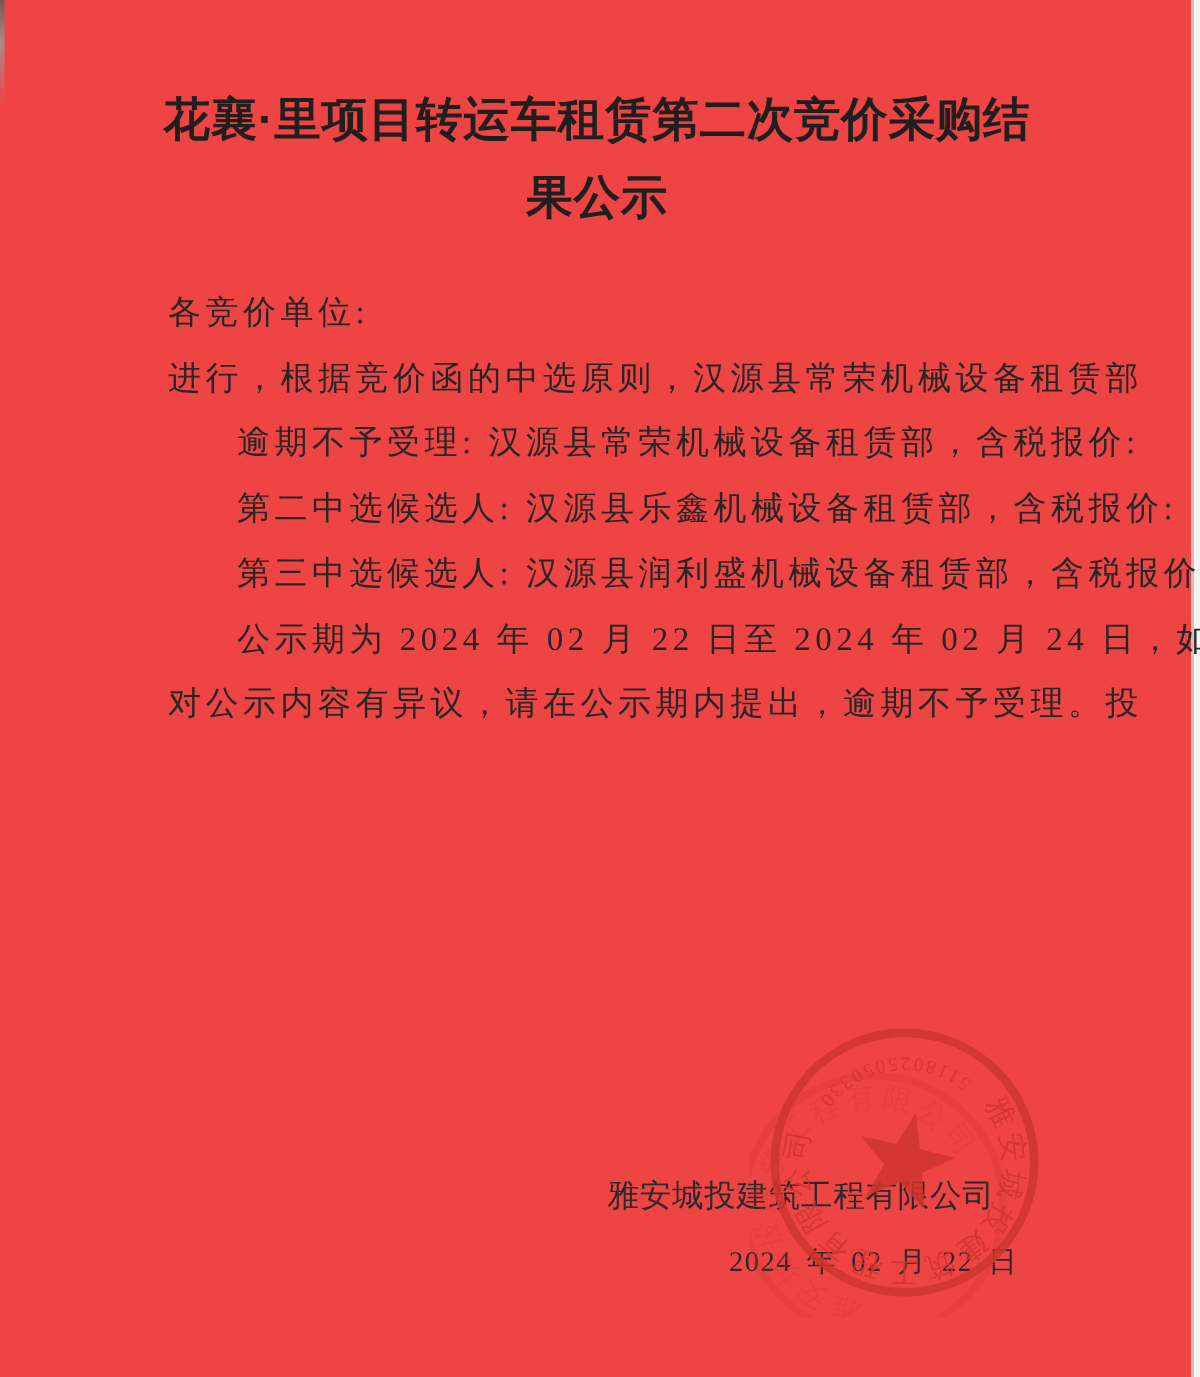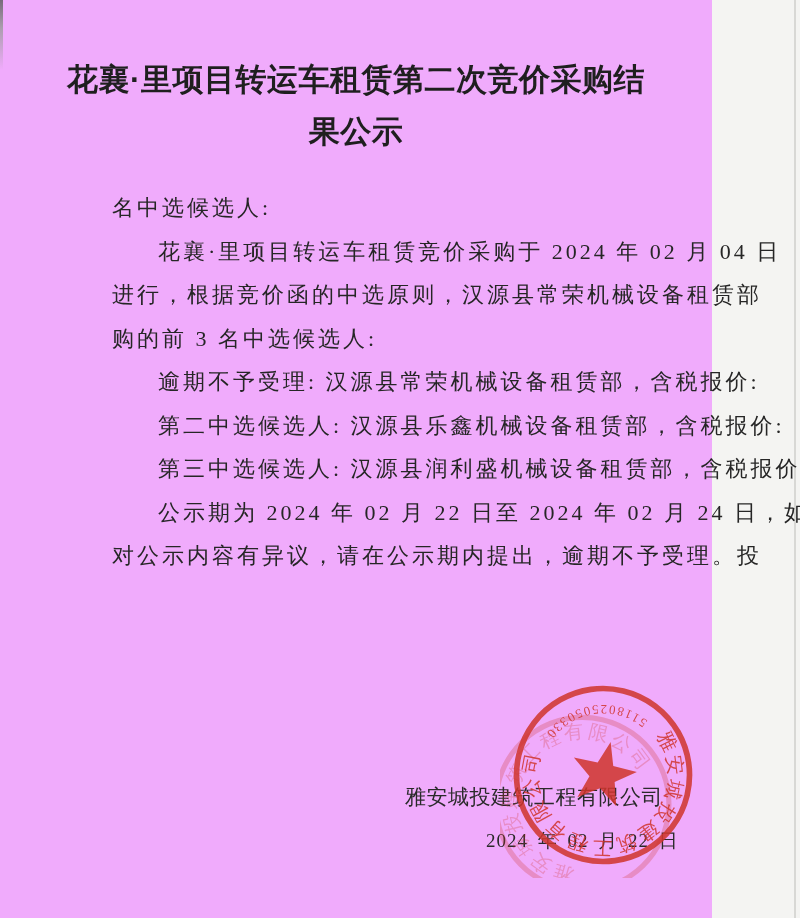--- a/index.html
+++ b/index.html
@@ -3,22 +3,22 @@
 <meta charset="utf-8">
 <style>
   html,body{margin:0;padding:0;}
   body{
     width:800px;height:918px;
     background:#f4f4f2;
     font-family:"Liberation Serif","DejaVu Serif",serif;
     position:relative;overflow:hidden;
   }
   .page{
-    position:absolute;left:0;top:0;width:712px;height:918px;
-    background:#f0abfc;
+    position:absolute;left:0;top:0;width:796px;height:918px;
+    background:#ef4444;
   }
   
   .edge-left{
     position:absolute;left:0;top:0;width:3px;height:70px;
     background:linear-gradient(to bottom,#5a5a5a 0%,#9a9a9a 40%,rgba(200,200,200,0) 100%);
     opacity:.8;
   }
   .edge-right{
     position:absolute;left:794px;top:0;width:2px;height:918px;
     background:#d2d2d0;opacity:.85;
@@ -55,24 +55,22 @@
 <body>
 
 <div class="page">
 
   <div class="edge-left"></div>
   <div class="edge-right"></div>
 
   <h1 class="title">花襄·里项目转运车租赁第二次竞价采购结果公示</h1>
 
   <div class="body-text">
-      <div class="line">名中选候选人:</div>
-      <div class="line indent">花襄·里项目转运车租赁竞价采购于 2024 年 02 月 04 日</div>
+      <div class="line">各竞价单位:</div>
       <div class="line">进行，根据竞价函的中选原则，汉源县常荣机械设备租赁部</div>
-      <div class="line">购的前 3 名中选候选人:</div>
       <div class="line indent">逾期不予受理: 汉源县常荣机械设备租赁部，含税报价:</div>
       <div class="line indent">第二中选候选人: 汉源县乐鑫机械设备租赁部，含税报价:</div>
       <div class="line indent">第三中选候选人: 汉源县润利盛机械设备租赁部，含税报价:</div>
       <div class="line indent">公示期为 2024 年 02 月 22 日至 2024 年 02 月 24 日，如</div>
       <div class="line">对公示内容有异议，请在公示期内提出，逾期不予受理。投</div>
     </div>
 
   <div class="sig-company">雅安城投建筑工程有限公司</div>
   <div class="sig-date">2024 年 02 月 22 日</div>
 

